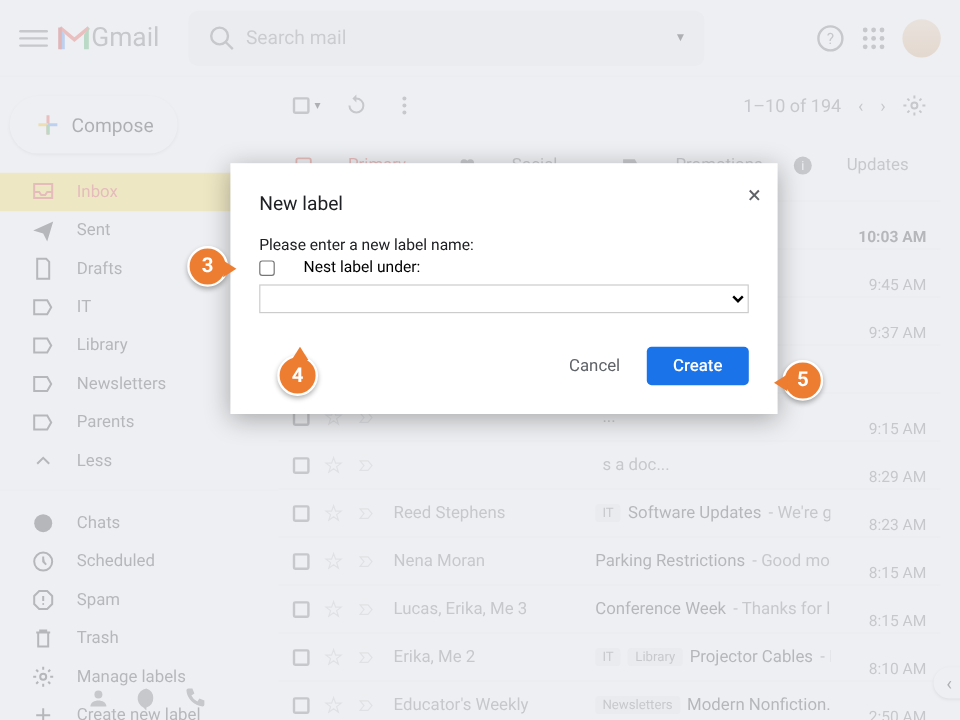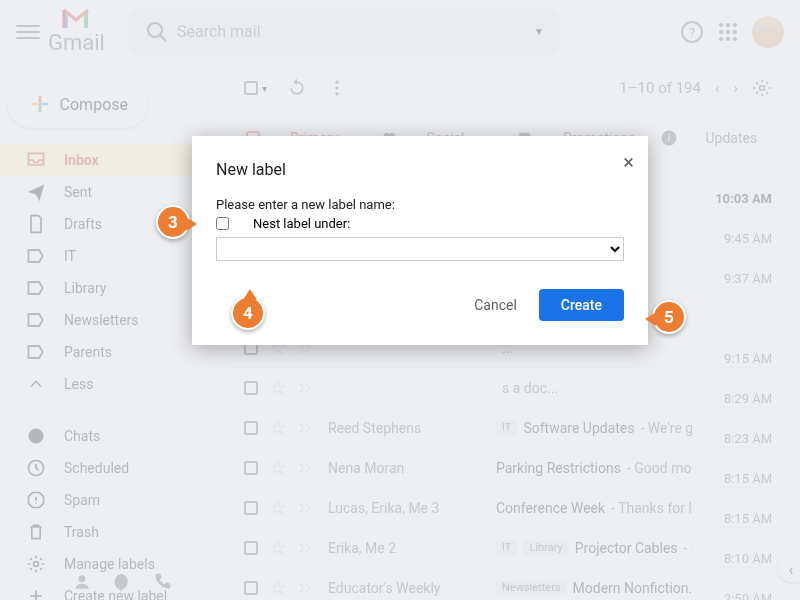--- a/index.html
+++ b/index.html
@@ -2,35 +2,35 @@
 <html><head>
 <meta charset="utf-8">
 <style>
 * { margin: 0; padding: 0; box-sizing: border-box; font-family: 'Google Sans', Roboto, Arial, sans-serif; }
 body { background: #fff; width: 800px; height: 600px; overflow: hidden; position: relative; }
 
 
 .header { display: flex; align-items: center; height: 64px; padding: 0 16px; border-bottom: 1px solid #f1f3f4; }
 .menu-icon { width: 24px; height: 24px; margin-right: 8px; cursor: pointer; display: flex; flex-direction: column; justify-content: center; gap: 4px; }
 .menu-icon span { display: block; height: 2px; background: #5f6368; border-radius: 1px; }
-.logo { display: flex; align-items: center; margin-right: 24px; flex-direction: column; }
+.logo { display: flex; align-items: center; margin-right: 24px; }
 .logo-text { font-size: 22px; color: #5f6368; font-weight: 400; }
 .search-bar { flex: 1; max-width: 430px; height: 46px; background: #f1f3f4; border-radius: 8px; display: flex; align-items: center; padding: 0 8px; }
 .search-icon { width: 24px; height: 24px; margin: 0 8px; }
 .search-input { flex: 1; border: none; background: transparent; font-size: 16px; color: #5f6368; outline: none; }
 .search-dropdown { width: 24px; text-align: center; color: #5f6368; }
 .header-right { display: flex; align-items: center; gap: 12px; margin-left: auto; }
 .hdr-icon { width: 24px; height: 24px; color: #5f6368; cursor: pointer; }
 .avatar { width: 32px; height: 32px; border-radius: 50%; background: linear-gradient(#e8c9a8, #d4a574); }
 
 
 .sidebar { position: absolute; left: 0; top: 64px; width: 232px; height: calc(100% - 64px); padding-top: 8px; text-align: right; }
 .compose { display: flex; align-items: center; gap: 12px; margin: 8px 8px 16px 8px; padding: 0 20px; height: 48px; border-radius: 24px; box-shadow: 0 1px 3px rgba(0,0,0,0.2); background: #fff; width: 140px; cursor: pointer; }
 .side-item { display: flex; align-items: center; gap: 18px; height: 32px; padding: 0 12px 0 26px; color: #202124; font-size: 14px; cursor: pointer; border-radius: 0 16px 16px 0; }
-.side-item.active { background: #fef9c3; color: #d93025; font-weight: 700; }
+.side-item.active { background: #fde047; color: #d93025; font-weight: 400; }
 .side-item.active .side-icn { fill: #d93025; }
 .side-icn { width: 20px; height: 20px; fill: #5f6368; flex-shrink: 0; }
 .side-spacer { height: 8px; border-top: 1px solid #f1f3f4; margin: 8px 0 4px 0; }
 .sidebar-bottom { position: absolute; bottom: 8px; left: 0; width: 100%; display: flex; gap: 20px; padding-left: 72px; }
 
 
 .main { position: absolute; left: 232px; top: 64px; right: 0; bottom: 0; padding: 0 16px 0 0; }
 .toolbar { display: flex; align-items: center; height: 48px; padding: 0 12px; }
 .tb-left { display: flex; align-items: center; gap: 20px; }
 .checkbox { width: 14px; height: 14px; border: 2px solid #5f6368; border-radius: 2px; }

